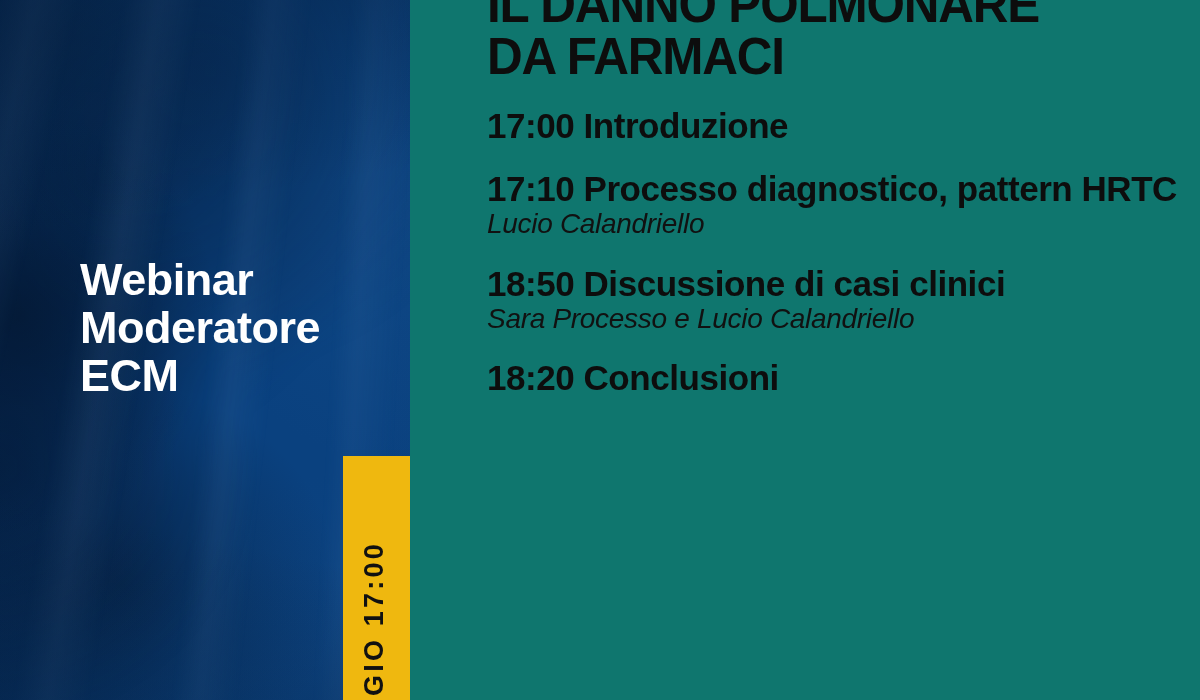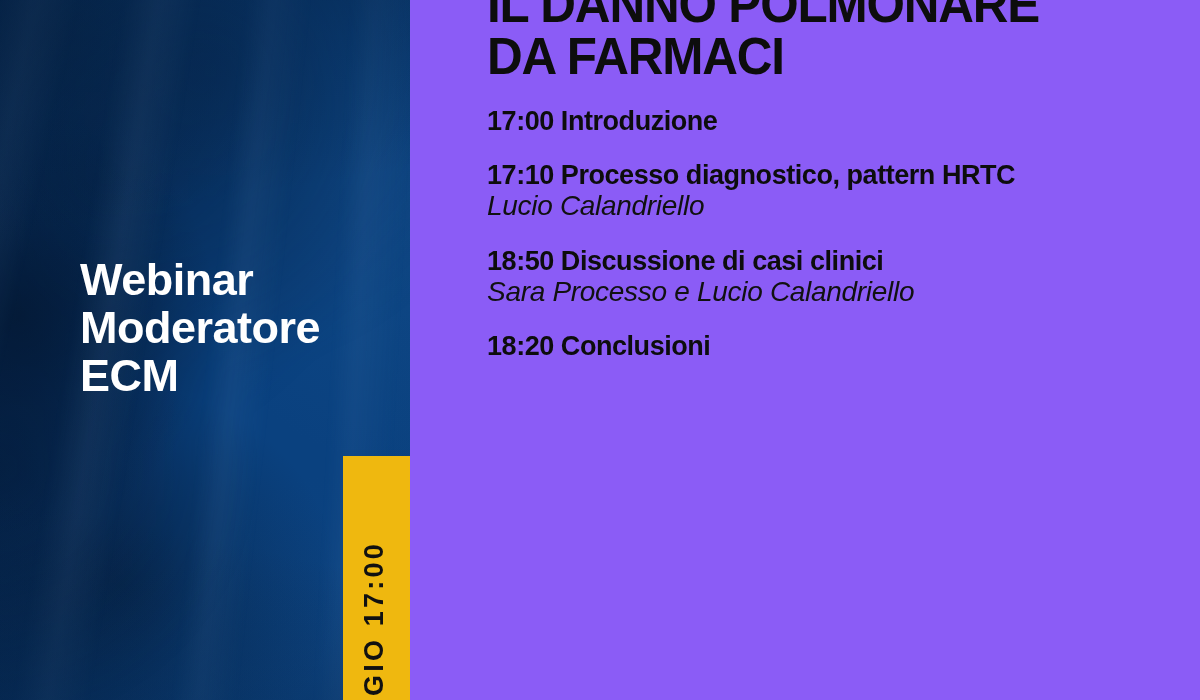--- a/index.html
+++ b/index.html
@@ -98,21 +98,21 @@
     font-size:27px;
     font-weight:700;
     letter-spacing:3.2px;
   }
 
   
   .right-panel{
     position:absolute;
     left:410px; top:0;
     width:790px; height:700px;
-    background:#8b5cf6;
+    background:#0f766e;
     overflow:hidden;
   }
 
   .content{
     position:absolute;
     left:77px;
     top:-22px;
     width:690px;
   }
 
@@ -137,21 +137,21 @@
     white-space:nowrap;
   }
 
   .agenda{ margin-top:24px; }
 
   .agenda-item{ margin-bottom:24px; }
   .agenda-item:last-child{ margin-bottom:8px; }
 
   .agenda-title{
     color:#0d0d0d;
-    font-size:27px;
+    font-size:35px;
     font-weight:700;
     line-height:1.12;
     letter-spacing:-.45px;
   }
   .agenda-title .ln{ display:block; }
 
   .agenda-speaker{
     color:#111111;
     font-size:28px;
     font-style:italic;

